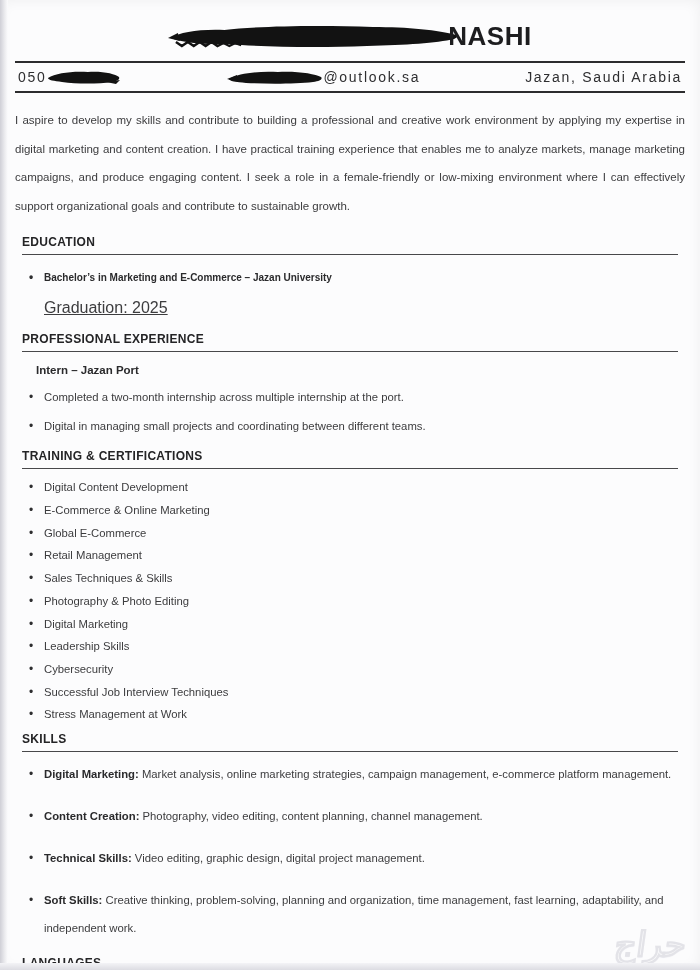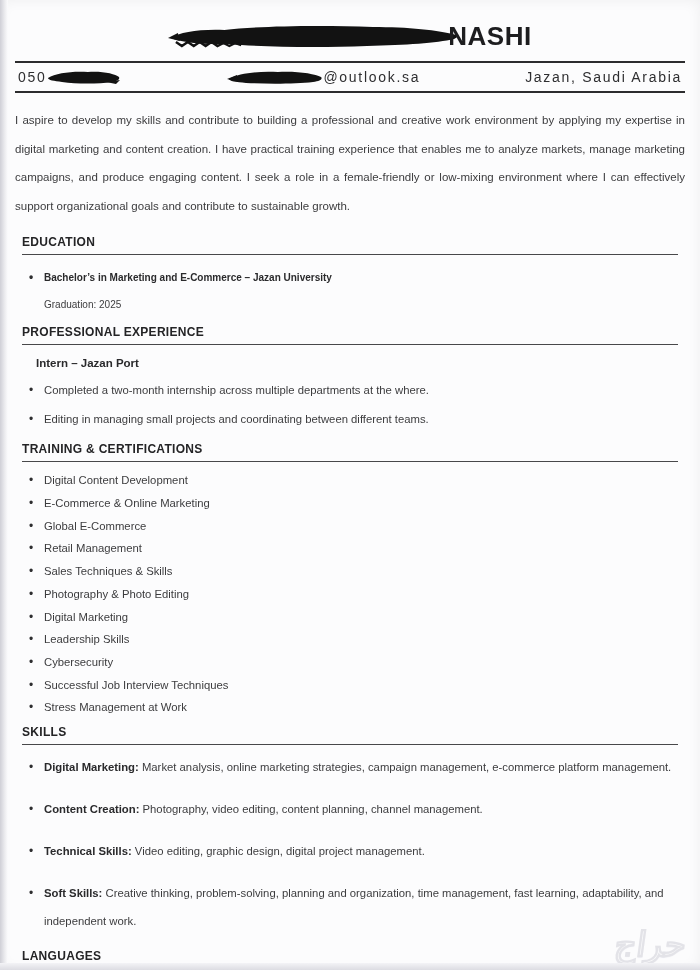--- a/index.html
+++ b/index.html
@@ -64,21 +64,21 @@
     position: relative; padding-left: 22px;
     font-size: 11.3px; color: #3c3c3e; line-height: 15px;
   }
   .bullet::before {
     content: "•"; position: absolute; left: 7px; top: 0;
     color: #2e2e30; font-size: 12px;
   }
   .bold { font-weight: bold; color: #2a2a2c; }
 
   .edu-degree { margin-top: 15px; font-weight: bold; color: #2a2a2c; font-size: 10px; }
-  .edu-grad   { margin-top: 14px; padding-left: 22px; font-size: 10px; color: #3c3c3e; }
+  .edu-grad   { margin-top: 14px; padding-left: 22px; font-size: 16px; color: #3c3c3e; text-decoration: underline; }
 
   .exp-role   { margin-top: 12px; padding-left: 14px; font-weight: bold; color: #2a2a2c; font-size: 11.5px; }
   .exp-bullet { margin-top: 14px; }
 
   .training-list { margin-top: 11px; }
   .training-item { margin-bottom: 7.5px; line-height: 15.2px; }
 
   .skills-list { margin-top: 8px; }
   .skill-item { margin-bottom: 13.5px; line-height: 28.5px; }
 
@@ -142,22 +142,22 @@
     <h2 class="sec-heading">EDUCATION</h2>
     <hr class="sec-rule">
     <div class="bullet edu-degree">Bachelor’s in Marketing and E-Commerce – Jazan University</div>
     <div class="edu-grad">Graduation: 2025</div>
   </div>
 
   <div class="section mt-section">
     <h2 class="sec-heading">PROFESSIONAL EXPERIENCE</h2>
     <hr class="sec-rule">
     <div class="exp-role">Intern – Jazan Port</div>
-    <div class="bullet exp-bullet">Completed a two-month internship across multiple departments at the where.</div>
-    <div class="bullet exp-bullet">Editing in managing small projects and coordinating between different teams.</div>
+    <div class="bullet exp-bullet">Completed a two-month internship across multiple internship at the port.</div>
+    <div class="bullet exp-bullet">Digital in managing small projects and coordinating between different teams.</div>
   </div>
 
   <div class="section mt-section">
     <h2 class="sec-heading">TRAINING &amp; CERTIFICATIONS</h2>
     <hr class="sec-rule">
     <div class="training-list">
       <div class="bullet training-item">Digital Content Development</div>
       <div class="bullet training-item">E-Commerce &amp; Online Marketing</div>
       <div class="bullet training-item">Global E-Commerce</div>
       <div class="bullet training-item">Retail Management</div>

